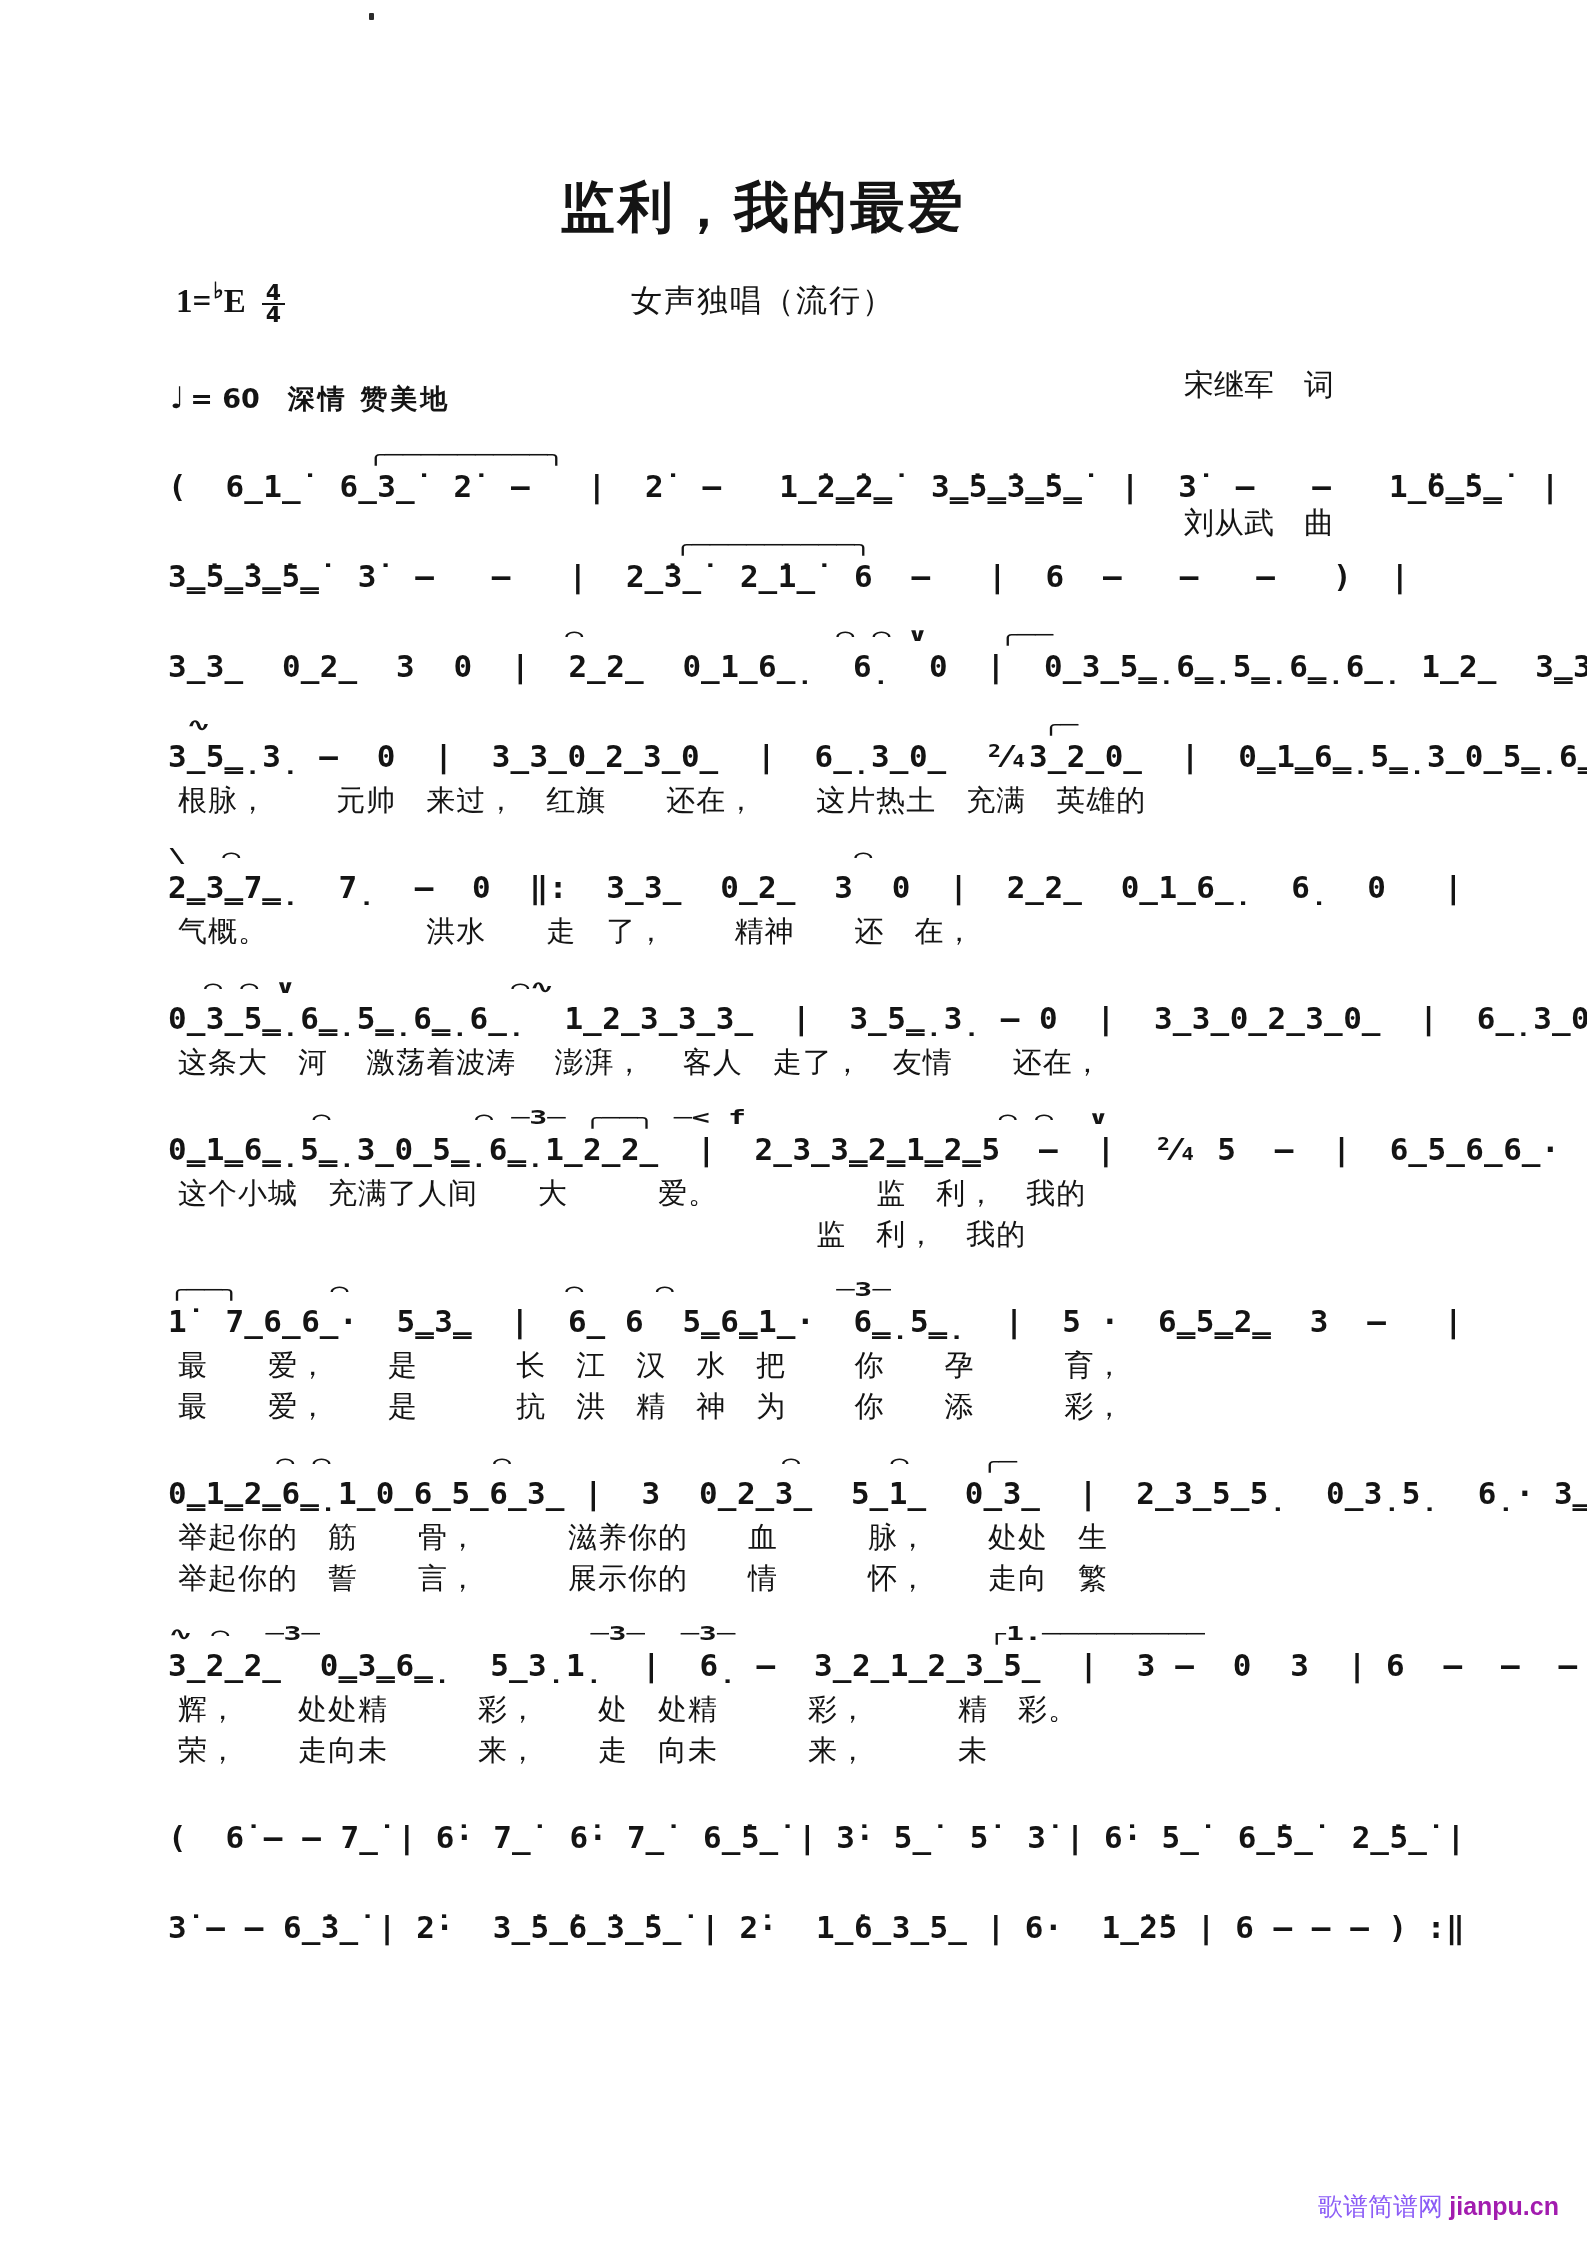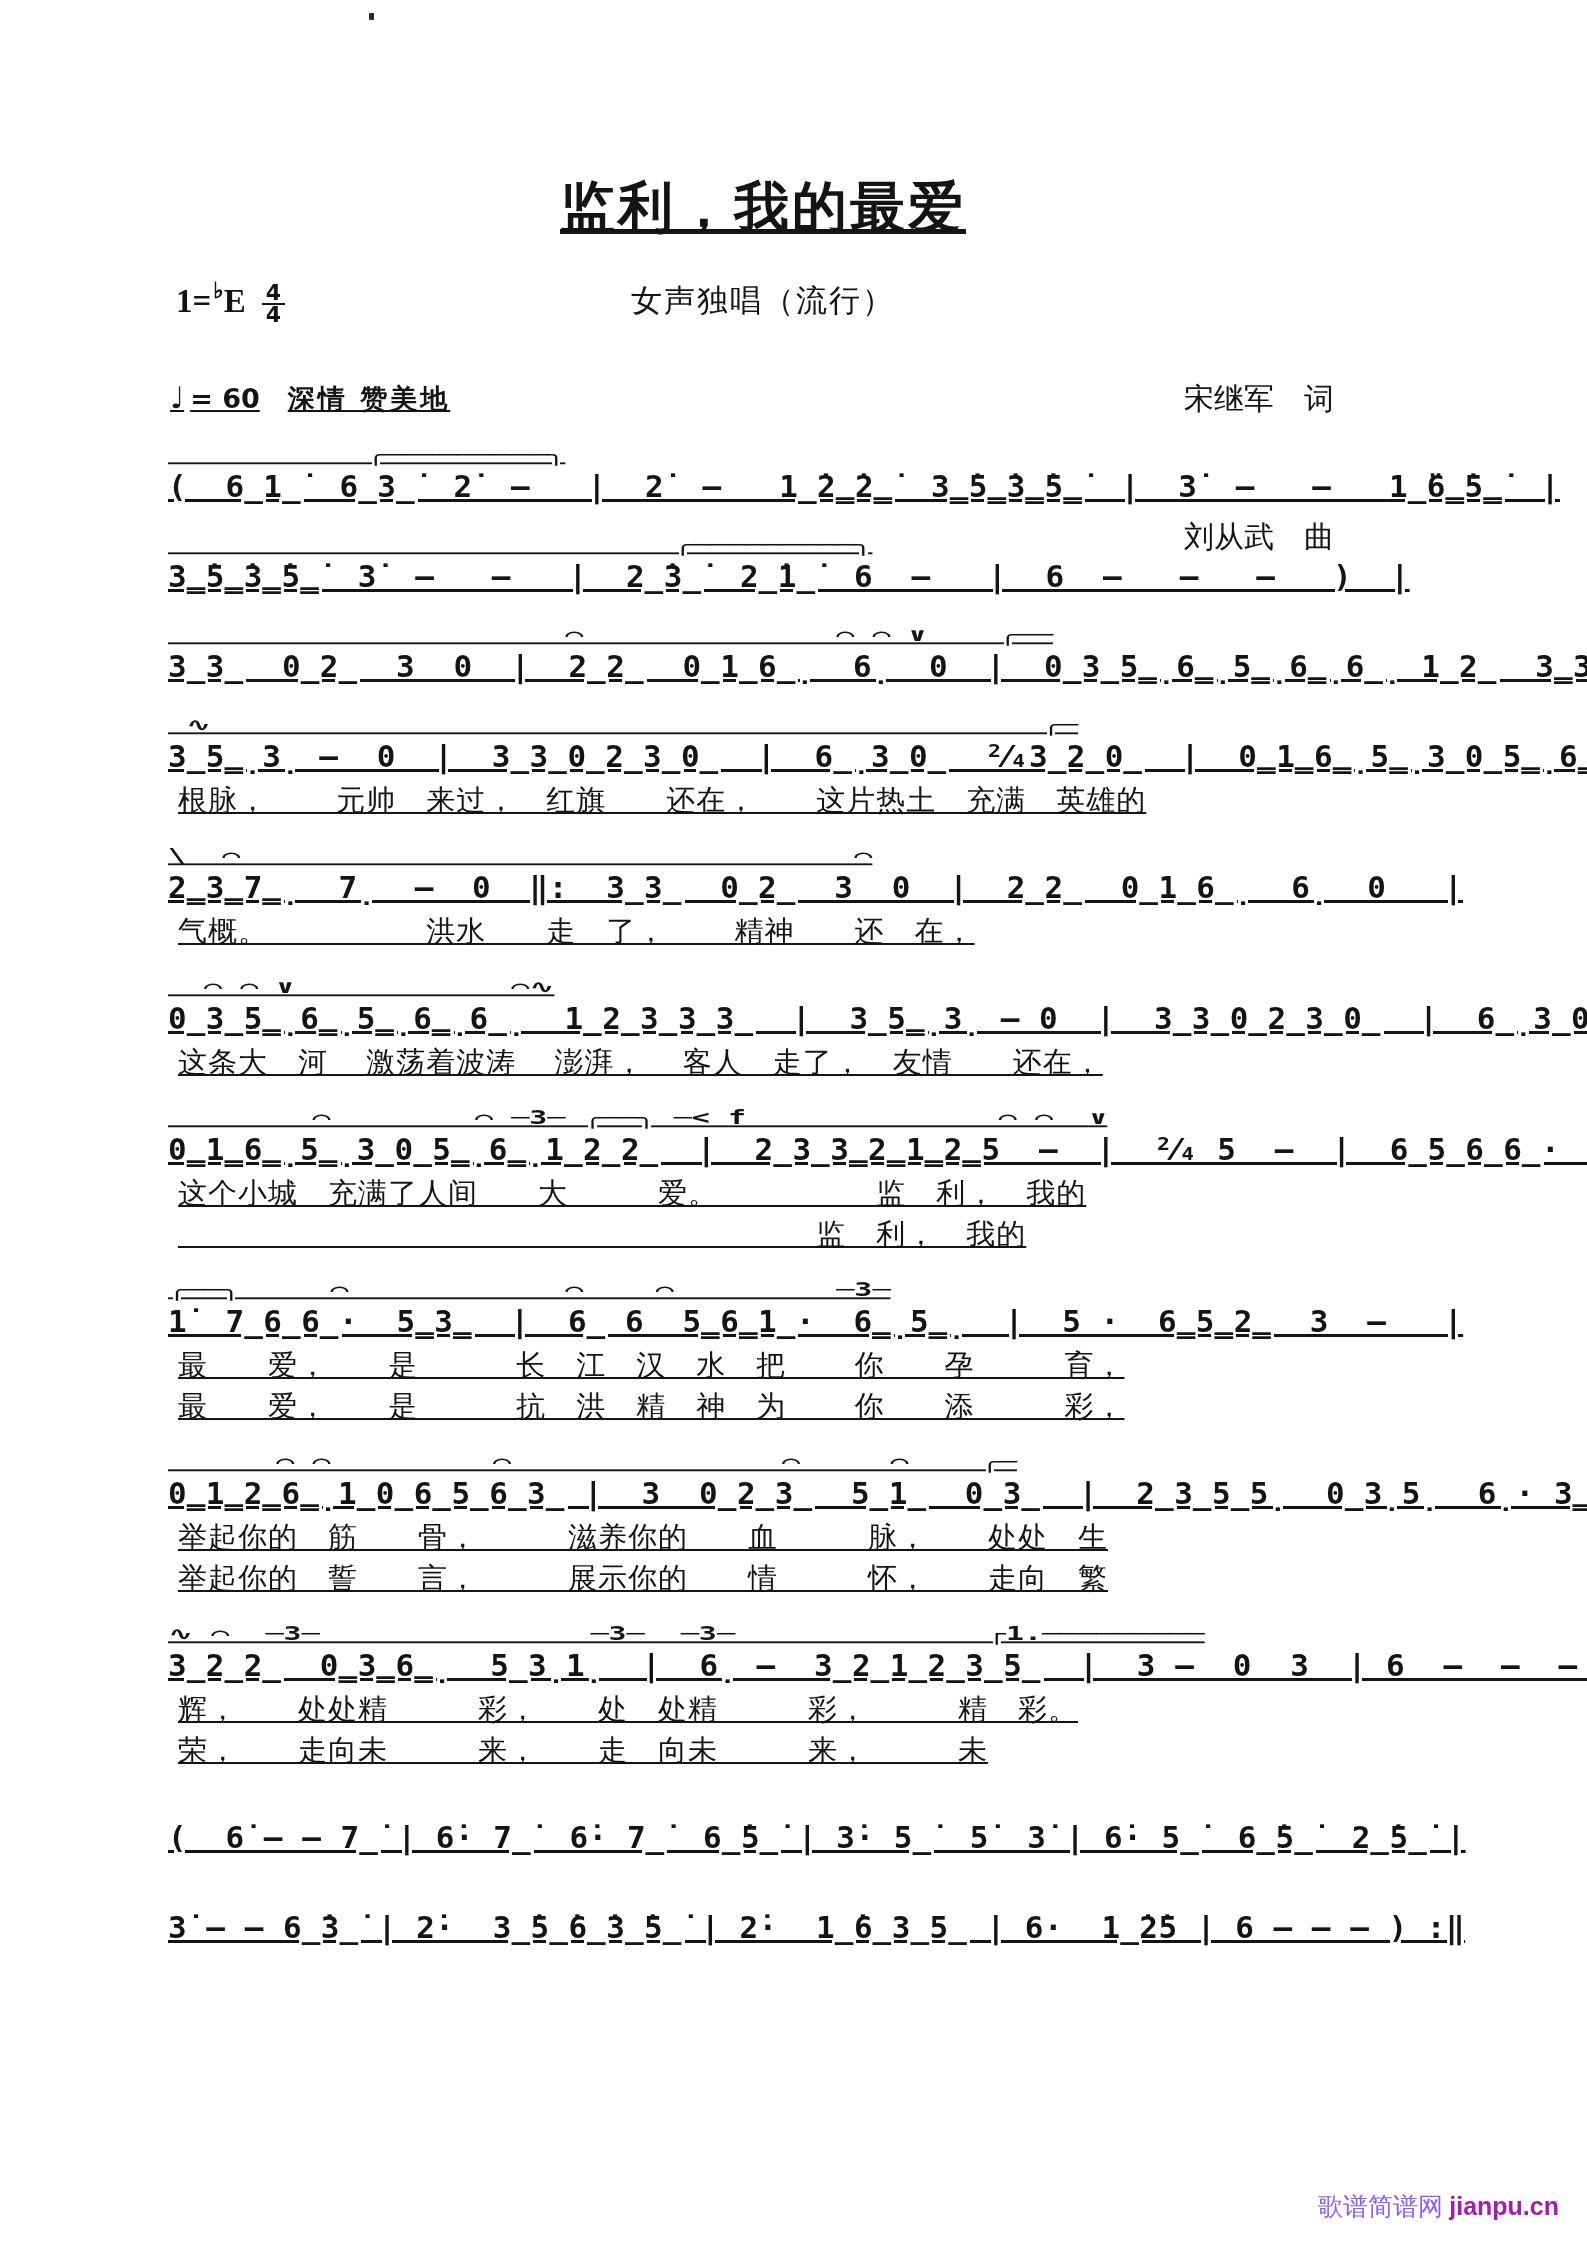--- a/index.html
+++ b/index.html
@@ -2,34 +2,34 @@
 <html><head>
 <meta charset="utf-8">
 <style>
   html,body{margin:0;padding:0;}
   body{
     width:1587px;height:2245px;background:#ffffff;position:relative;
     font-family:"Liberation Serif", serif;color:#141414;overflow:hidden;
     -webkit-font-smoothing:antialiased;
   }
   .artifact-dot{position:absolute;left:369px;top:13px;width:5px;height:7px;background:#2b2b2b;border-radius:1px;}
-  .content{position:absolute;left:168px;top:0;width:1190px;text-decoration:underline;}
+  .content{position:absolute;left:168px;top:0;width:1190px;}
   .title{
     text-align:center;font-size:55px;font-weight:700;letter-spacing:3px;
     margin:178px 0 0 0;line-height:60px;
   }
   .meta{position:relative;margin-top:30px;height:104px;font-size:31px;}
   .key{position:absolute;left:8px;top:10px;font-weight:700;font-size:33px;white-space:nowrap;}
   .key .flat{font-size:22px;vertical-align:14px;margin-left:2px;}
   .frac{display:inline-block;vertical-align:-10px;margin-left:16px;text-align:center;
         font-size:22px;font-weight:700;line-height:20px;font-family:"DejaVu Sans", sans-serif;}
   .frac .num,.frac .den{display:block;padding:0 4px;}
   .frac .den{border-top:2.5px solid #141414;}
   .subtitle{position:absolute;left:50%;transform:translateX(-50%);top:12px;letter-spacing:2px;white-space:nowrap;}
-  .credits{position:absolute;right:24px;top:16px;line-height:46px;font-size:30px;text-align:center;white-space:pre;}
+  .credits{position:absolute;right:24px;top:2px;line-height:46px;font-size:30px;text-align:center;white-space:pre;}
   .tempo{margin:8px 0 20px 2px;font-size:27px;font-weight:700;font-family:"DejaVu Sans", sans-serif;}
   .tempo .sym{font-size:30px;margin-right:6px;}
   .tempo .expr{margin-left:28px;letter-spacing:3px;}
   .score{margin-top:4px;}
   .line{margin-bottom:18px;}
   .ann{
     font-family:"DejaVu Sans Mono","DejaVu Sans",monospace;font-weight:700;
     font-size:30px;line-height:26px;min-height:26px;white-space:pre;color:#141414;
     transform:scaleY(0.62);transform-origin:left bottom;
   }

